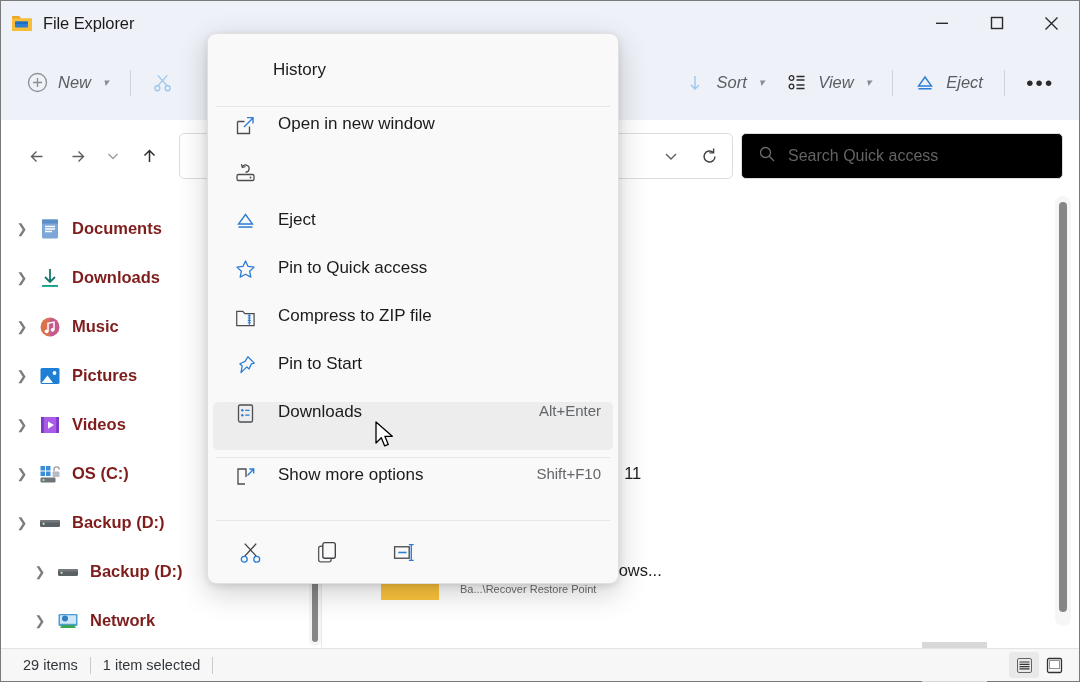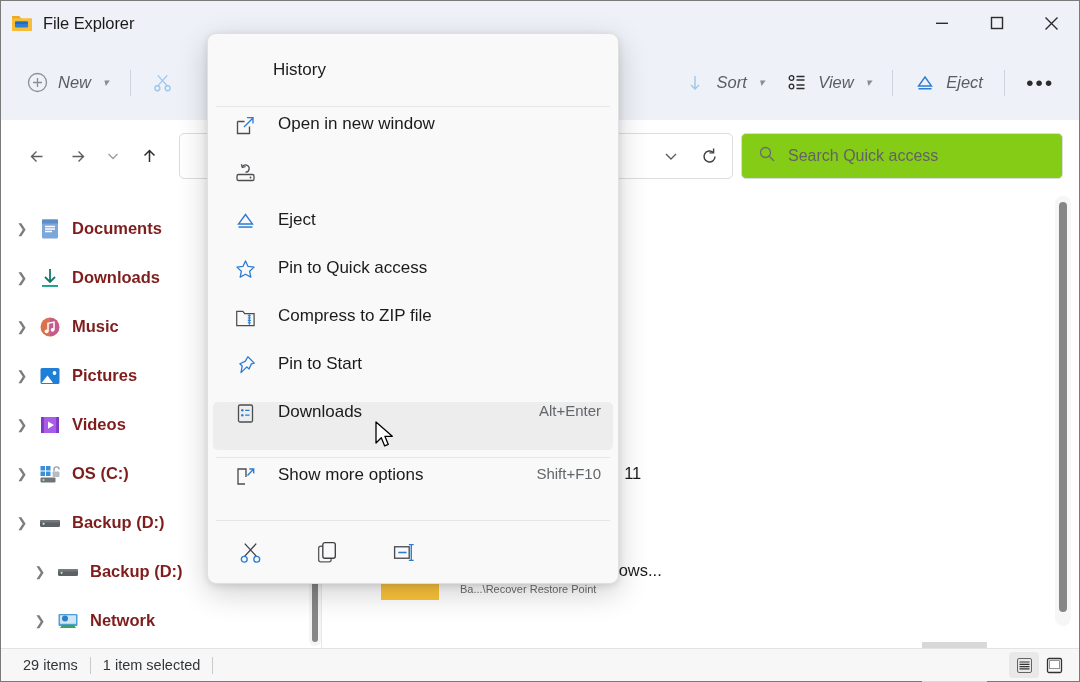--- a/index.html
+++ b/index.html
@@ -82,21 +82,21 @@
   }
   .addr-inner { display: flex; align-items: center; }
   .addr-ico {
     width: 38px; height: 38px; border-radius: 5px;
     display: flex; align-items: center; justify-content: center;
     color: #4a4c50; cursor: default;
   }
   .searchbox {
     width: 322px; height: 46px;
     border: 1px solid #dddddd; border-radius: 5px;
-    background: #84cc16;
+    background: #000000;
     display: flex; align-items: center; gap: 12px;
     padding-left: 16px;
   }
   .search-ph { font-size: 16px; color: #636363; }
 
   
   .main {
     position: absolute; left: 0; top: 191px; right: 0; bottom: 33px;
     display: flex;
     background: #ffffff;

